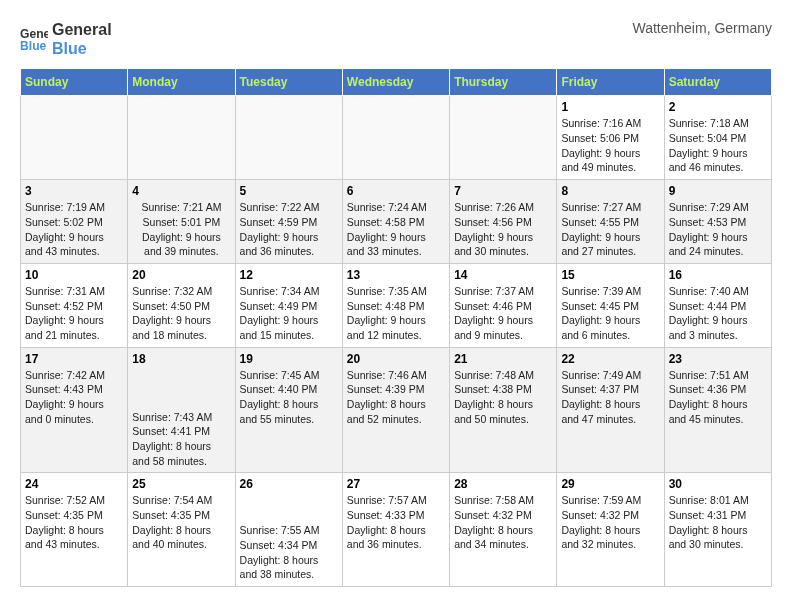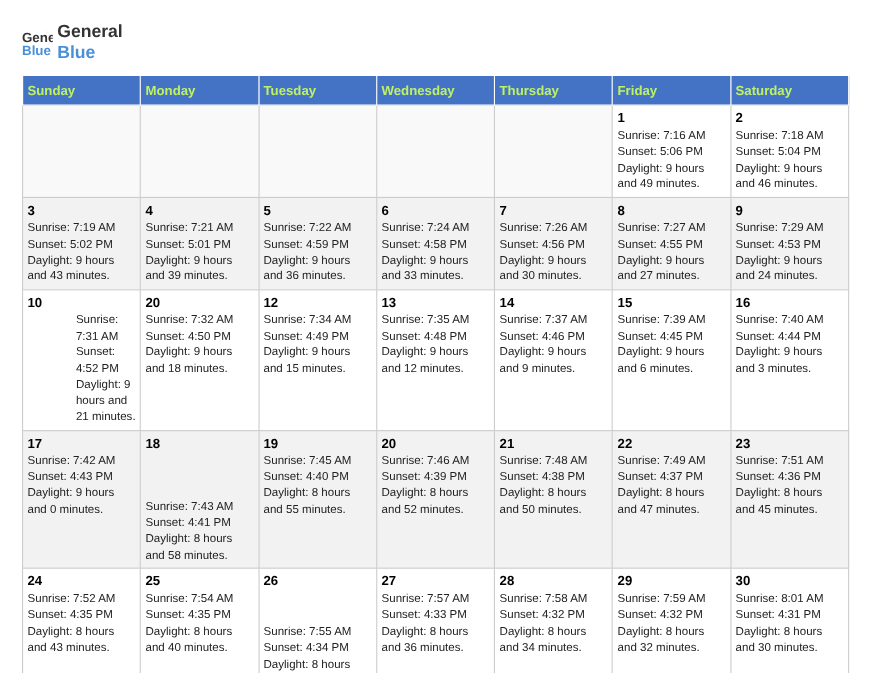--- a/index.html
+++ b/index.html
@@ -84,20 +84,21 @@
       <text x="0" y="14" font-size="13" font-weight="bold" fill="#333">General</text>
       <text x="0" y="27" font-size="13" font-weight="bold" fill="#4a90d9">Blue</text>
       <polygon points="22,2 30,10 26,6" fill="#4a90d9"></polygon>
     </svg>
     <div style="display:flex; flex-direction:column; line-height:1.2;">
       <span style="font-size:16px; font-weight:bold; color:#333;">General</span>
       <span style="font-size:16px; font-weight:bold; color:#4a90d9;">Blue</span>
     </div>
   </div>
   <div class="title-block">
+    <div class="subtitle">Wattenheim, Germany</div>
   </div>
 </div>
 
 <table class="calendar">
   <thead>
     <tr>
     <th>Sunday</th>
         <th>Monday</th>
         <th>Tuesday</th>
         <th>Wednesday</th>
@@ -128,21 +129,21 @@
       </tr>
       <tr>
         <td>
           <span class="day-num">3</span>
           <div class="day-info" style="white-space: pre-line;">Sunrise: 7:19 AM
 Sunset: 5:02 PM
 Daylight: 9 hours and 43 minutes.</div>
         </td>
         <td>
           <span class="day-num">4</span>
-          <div class="day-info" style="white-space: pre-line;">Sunrise: 7:21 AM
+          <div class="day-info" style="white-space: pre-line; text-align: center;">Sunrise: 7:21 AM
 Sunset: 5:01 PM
 Daylight: 9 hours and 39 minutes.</div>
         </td>
         <td>
           <span class="day-num">5</span>
           <div class="day-info" style="white-space: pre-line;">Sunrise: 7:22 AM
 Sunset: 4:59 PM
 Daylight: 9 hours and 36 minutes.</div>
         </td>
         <td>
@@ -166,21 +167,21 @@
         <td>
           <span class="day-num">9</span>
           <div class="day-info" style="white-space: pre-line;">Sunrise: 7:29 AM
 Sunset: 4:53 PM
 Daylight: 9 hours and 24 minutes.</div>
         </td>
       </tr>
       <tr>
         <td>
           <span class="day-num">10</span>
-          <div class="day-info" style="white-space: pre-line; margin-left: 44px;">Sunrise: 7:31 AM
+          <div class="day-info" style="white-space: pre-line;">Sunrise: 7:31 AM
 Sunset: 4:52 PM
 Daylight: 9 hours and 21 minutes.</div>
         </td>
         <td>
           <span class="day-num">20</span>
           <div class="day-info" style="white-space: pre-line;">Sunrise: 7:32 AM
 Sunset: 4:50 PM
 Daylight: 9 hours and 18 minutes.</div>
         </td>
         <td>

